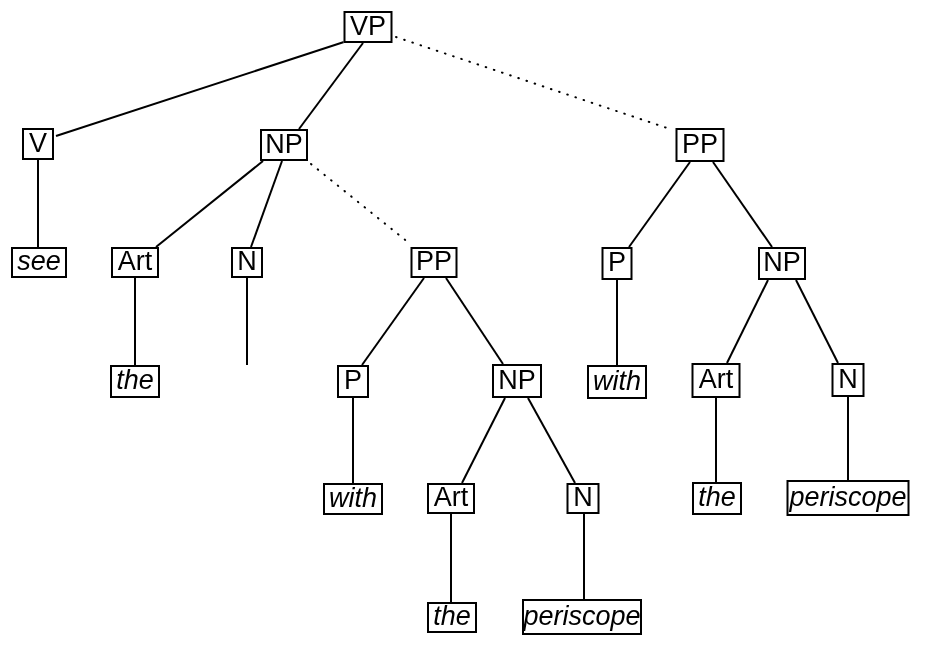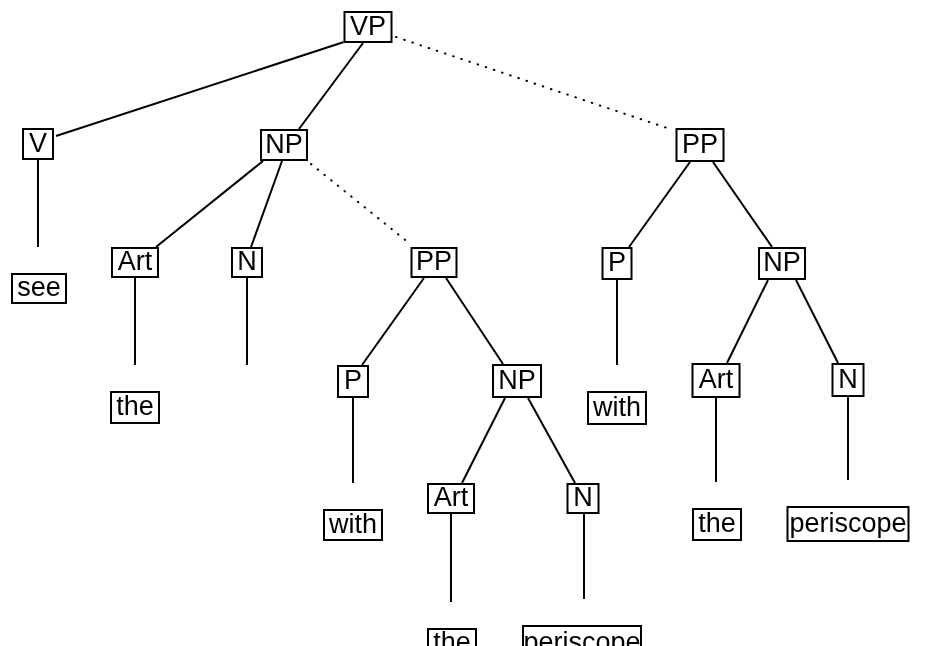--- a/index.html
+++ b/index.html
@@ -47,21 +47,21 @@
     justify-content: center;
     border: 2px solid var(--line, #000000);
     background: var(--boxbg, #ffffff);
     color: var(--line, #000000);
     font-size: 27px;
     line-height: 1;
     white-space: nowrap;
     padding-bottom: 2px;
   }
   .node.italic {
-    margin-top: 26px;
+    font-style: italic;
   }
 </style>
 </head>
 <body>
 
 <div class="canvas" style="--bg: #ffffff; --line: #000000; --boxbg: #ffffff;">
   <svg class="edges-layer" id="edges-svg" width="927" height="646" viewBox="0 0 927 646">
       <line x1="347" y1="41" x2="56" y2="136" class="edge"></line>
       <line x1="363" y1="43" x2="299" y2="129" class="edge"></line>
       <line x1="396" y1="37" x2="673" y2="130" class="edge dotted"></line>

